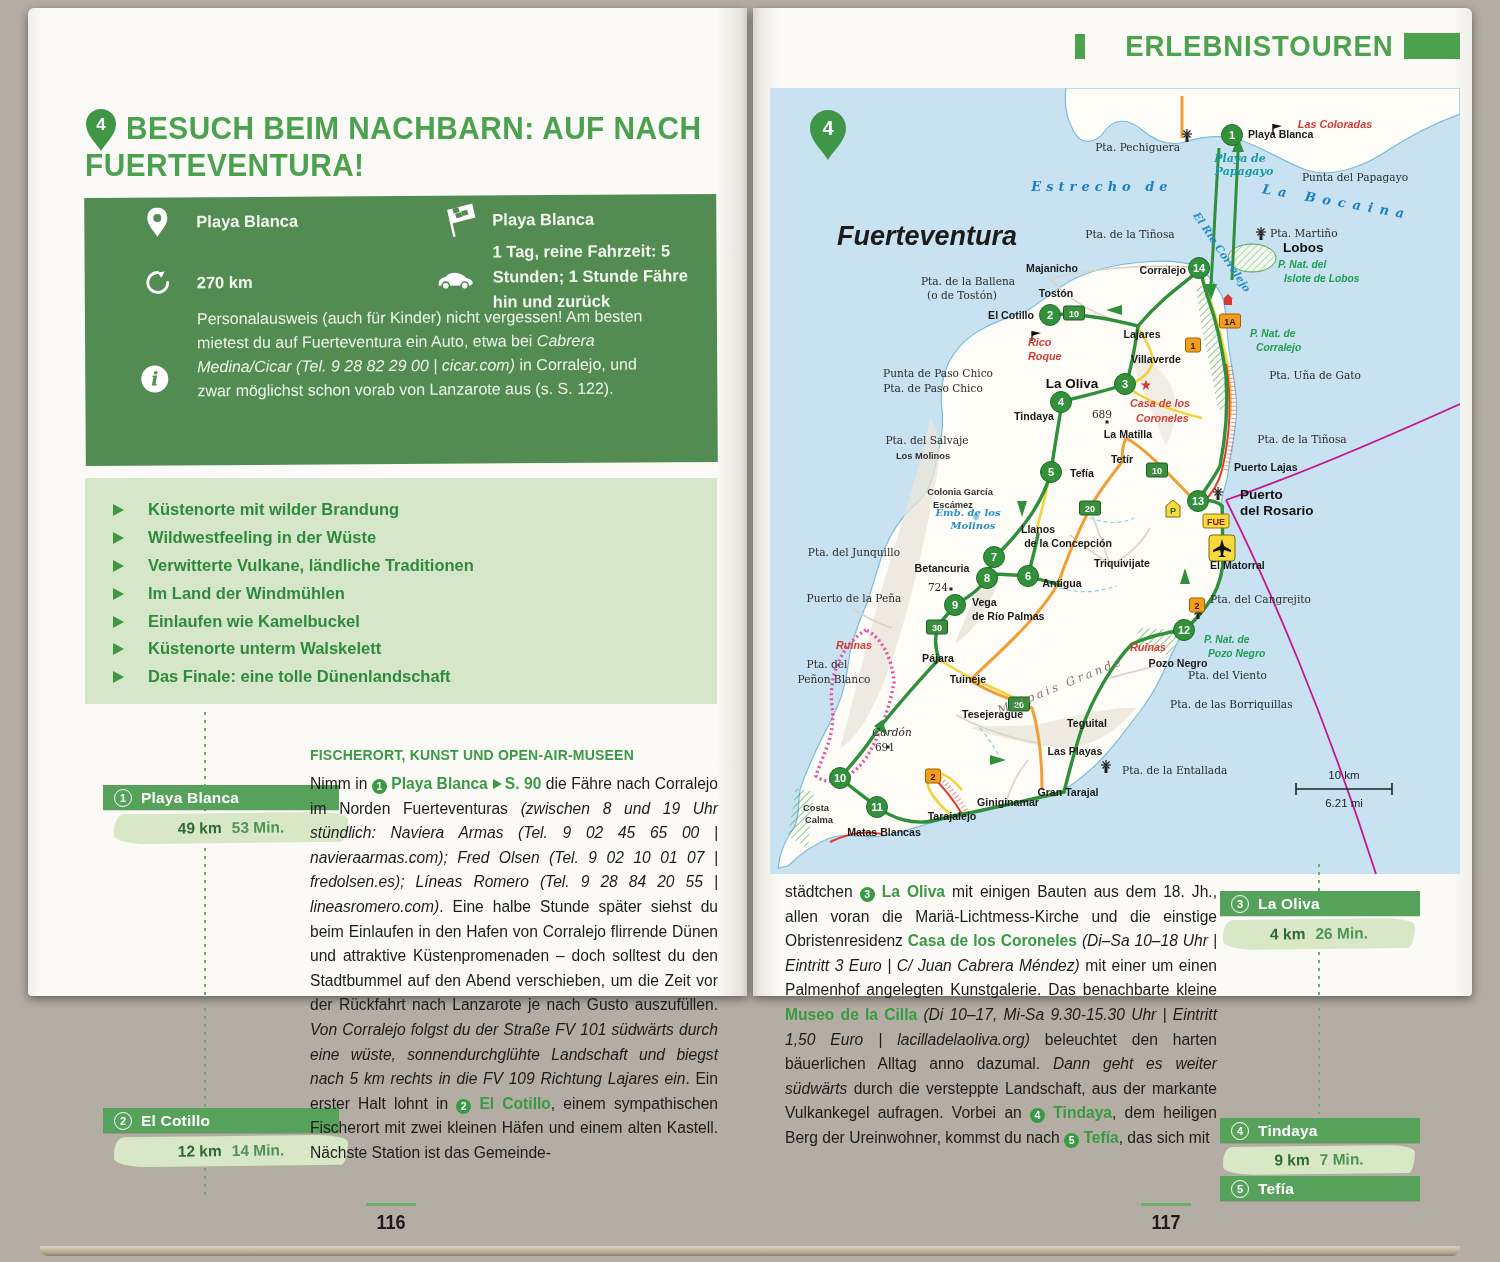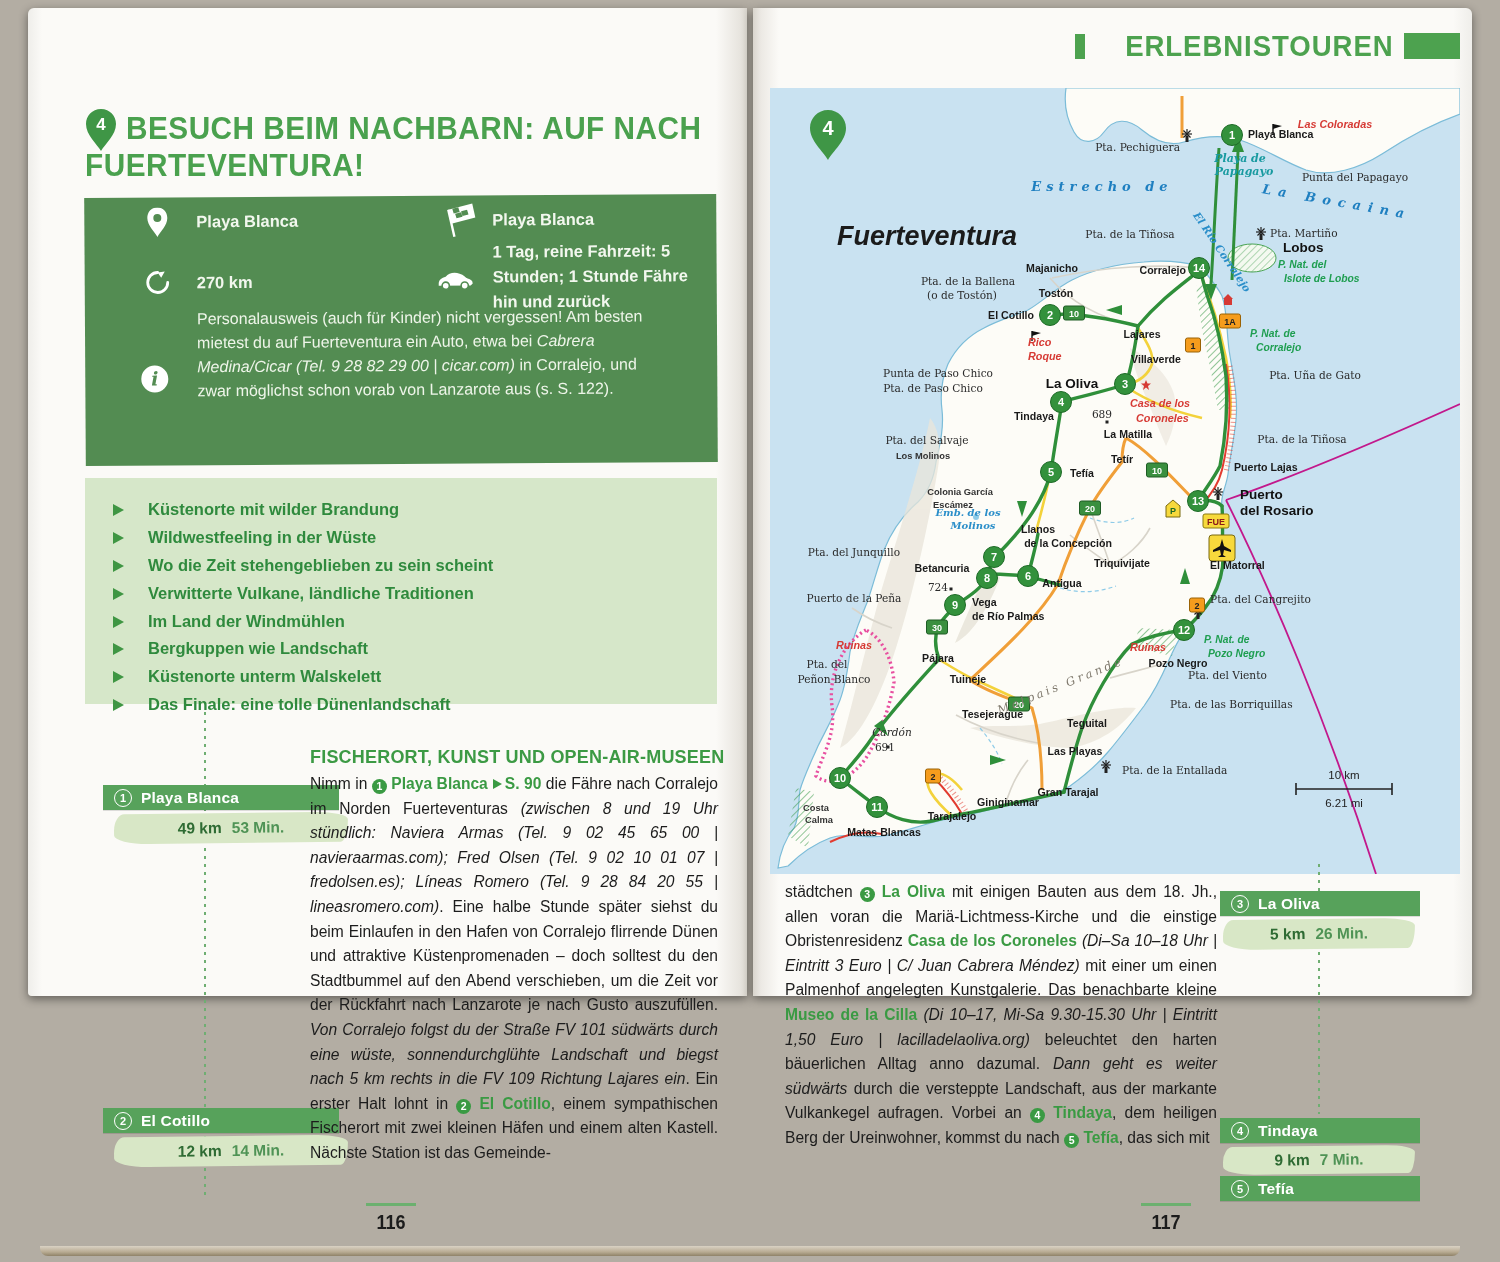--- a/index.html
+++ b/index.html
@@ -24,21 +24,21 @@
   .hlbox ul{list-style:none;margin:4px;padding:14px 0 0 0;}
   .hlbox li{display:flex;align-items:baseline;padding:2.4px 0 2.4px 24px;color:#2f8a3d;font-weight:bold;font-size:16.5px;line-height:23px;}
   .hltri{flex:0 0 auto;width:0;height:0;border-left:11px solid #3f9643;border-top:6px solid transparent;border-bottom:6px solid transparent;margin-right:24px;position:relative;top:1px;}
   .dotline{width:2px;background-image:repeating-linear-gradient(180deg,#6fae72 0,#6fae72 3px,transparent 3px,transparent 8px);}
   .stopbar{background:#57a25b;color:#fff;display:flex;align-items:center;height:25px;box-shadow:0 1px 0 rgba(0,0,0,.12);}
   .stopbar .ring{flex:0 0 auto;width:16px;height:16px;border:1.6px solid #fff;border-radius:50%;font-size:11px;font-weight:bold;line-height:16px;text-align:center;margin:0 9px 0 11px;}
   .stopbar .nm{font-size:15.5px;font-weight:bold;letter-spacing:.2px;}
   .brush{background:#d8e7c6;border-radius:14px 42px 10px 46px/22px 10px 30px 12px;transform:rotate(-.7deg);display:flex;align-items:center;justify-content:center;gap:10px;}
   .brush .d1{color:#2e6b33;font-weight:bold;font-size:15.5px;}
   .brush .d2{color:#4f9355;font-weight:bold;font-size:15.5px;}
-  .sechead{color:#3c9a44;font-weight:bold;font-size:18px;letter-spacing:.2px;}
+  .sechead{color:#3c9a44;font-weight:bold;font-size:14px;letter-spacing:.2px;}
   .bodytxt{font-size:15.6px;line-height:24.6px;color:#1c1c1c;text-align:justify;}
   .seg-n{} .seg-i{font-style:italic;} .seg-g{color:#3a9a43;font-weight:bold;}
   .chip{display:inline-block;width:15px;height:15px;border-radius:50%;background:#3a9a43;color:#fff;font-size:10.5px;font-weight:bold;line-height:15px;text-align:center;vertical-align:-1px;}
   .tri{display:inline-block;width:0;height:0;border-left:9px solid #3a9a43;border-top:5px solid transparent;border-bottom:5px solid transparent;margin:0 3px 0 5px;}
   .pagenum{width:62px;text-align:center;}
   .pagenum .ln{height:2.6px;background:#6cb06f;margin:0 6px 5px 6px;}
   .pagenum .no{font-weight:bold;font-size:20px;color:#1c1c1c;transform:scaleX(.9);}
   
   .erl{color:#4da24f;font-weight:bold;font-size:29px;letter-spacing:1px;transform:scaleX(.95);transform-origin:right top;white-space:nowrap;}
   .greenblock{background:#4da24f;}
@@ -129,33 +129,29 @@
           <li>
             <span class="hltri"></span>
             <span>Küstenorte mit wilder Brandung</span>
           </li>
           <li>
             <span class="hltri"></span>
             <span>Wildwestfeeling in der Wüste</span>
           </li>
           <li>
             <span class="hltri"></span>
-            <span>Wo die Zeit stehengeblieben zu sein scheint</span>
-          </li>
-          <li>
-            <span class="hltri"></span>
             <span>Verwitterte Vulkane, ländliche Traditionen</span>
           </li>
           <li>
             <span class="hltri"></span>
             <span>Im Land der Windmühlen</span>
           </li>
           <li>
             <span class="hltri"></span>
-            <span>Bergkuppen wie Landschaft</span>
+            <span>Einlaufen wie Kamelbuckel</span>
           </li>
           <li>
             <span class="hltri"></span>
             <span>Küstenorte unterm Walskelett</span>
           </li>
           <li>
             <span class="hltri"></span>
             <span>Das Finale: eine tolle Dünenlandschaft</span>
           </li>
         </ul>
@@ -579,21 +575,21 @@
     </div>
 
     <div class="abs bodytxt" style="left:32px;top:872px;width:432px;" id="right-body"><span class="seg-n">städtchen </span><span class="chip">3</span><span class="seg-g"> La Oliva</span><span class="seg-n"> mit einigen Bauten aus dem 18. Jh., allen voran die Mariä-Lichtmess-Kirche und die einstige Obristenresidenz </span><span class="seg-g">Casa de los Coroneles</span><span class="seg-i"> (Di–Sa 10–18 Uhr | Eintritt 3 Euro | C/ Juan Cabrera Méndez)</span><span class="seg-n"> mit einer um einen Palmenhof angelegten Kunstgalerie. Das benachbarte kleine </span><span class="seg-g">Museo de la Cilla</span><span class="seg-i"> (Di 10–17, Mi-Sa 9.30-15.30 Uhr | Eintritt 1,50 Euro | lacilladelaoliva.org)</span><span class="seg-n"> beleuchtet den harten bäuerlichen Alltag anno dazumal. </span><span class="seg-i">Dann geht es weiter südwärts</span><span class="seg-n"> durch die versteppte Landschaft, aus der markante Vulkankegel aufragen. Vorbei an </span><span class="chip">4</span><span class="seg-g"> Tindaya</span><span class="seg-n">, dem heiligen Berg der Ureinwohner, kommst du nach </span><span class="chip">5</span><span class="seg-g"> Tefía</span><span class="seg-n">, das sich mit</span></div>
 
     <div class="abs dotline" style="left:565px;top:856px;height:250px;"></div>
     <div class="abs stopbar" style="left:467px;top:883px;width:200px;">
       <span class="ring">3</span>
       <span class="nm">La Oliva</span>
     </div>
     <div class="abs brush" style="left:470px;top:911px;width:192px;height:30px;">
-      <span class="d1">5 km</span>
+      <span class="d1">4 km</span>
       <span class="d2">26 Min.</span>
     </div>
     <div class="abs stopbar" style="left:467px;top:1110px;width:200px;">
       <span class="ring">4</span>
       <span class="nm">Tindaya</span>
     </div>
     <div class="abs brush" style="left:470px;top:1138px;width:192px;height:28px;">
       <span class="d1">9 km</span>
       <span class="d2">7 Min.</span>
     </div>

